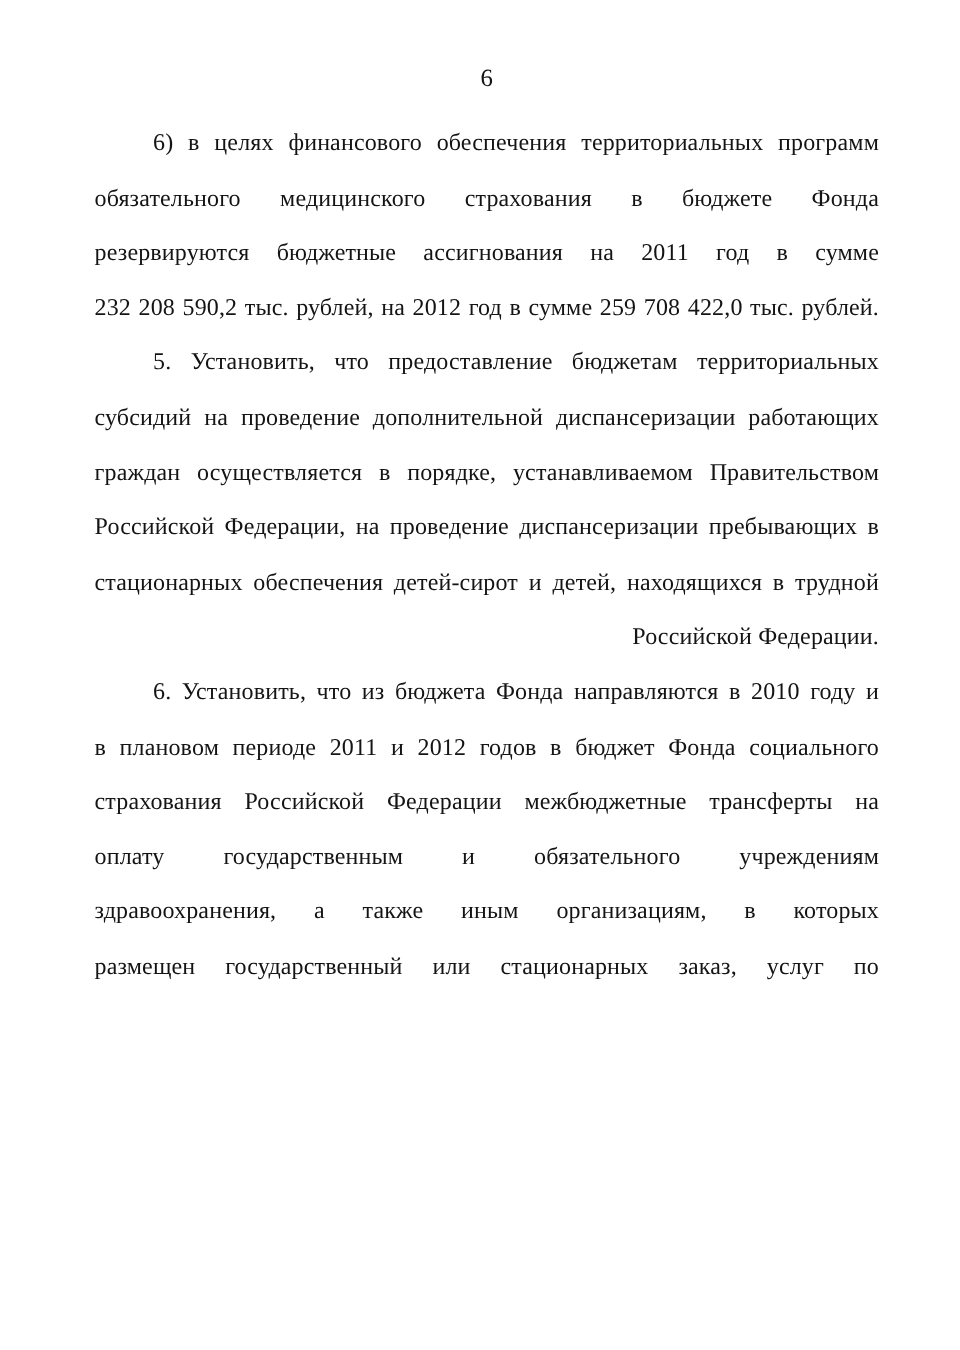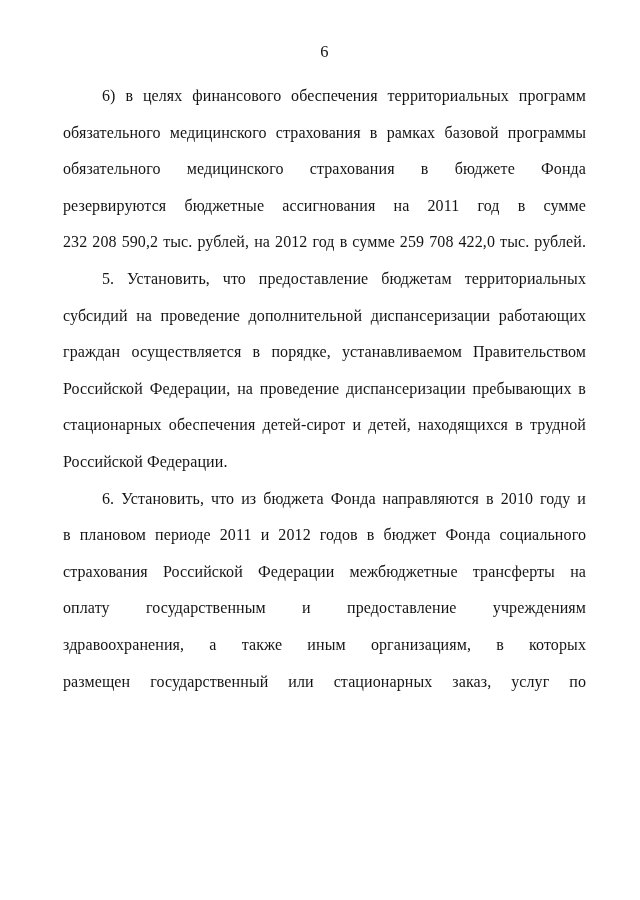--- a/index.html
+++ b/index.html
@@ -34,48 +34,47 @@
     position: absolute;
     top: 78px;
     left: 63px;
     width: 523px;
   }
   .line {
     height: 36.6px;
     line-height: 36.6px;
     font-size: 16px;
     white-space: normal;
-    text-align: left;
+    text-align: right;
     letter-spacing: 0.1px;
   }
   .line.justify {
     text-align: justify;
     text-align-last: justify;
   }
   .line.indent {
     text-indent: 39px;
   }
 </style>
 </head>
 <body>
 
 <div class="page">
   <div class="page-number">6</div>
   <div class="document-body">
       <div class="line indent justify">6) в целях финансового обеспечения территориальных программ</div>
-      <div class="line justify">обязательного медицинского страхования в рамках базовой программы</div>
       <div class="line justify">обязательного медицинского страхования в бюджете Фонда</div>
       <div class="line justify">резервируются бюджетные ассигнования на 2011 год в сумме</div>
       <div class="line justify">232 208 590,2 тыс. рублей, на 2012 год в сумме 259 708 422,0 тыс. рублей.</div>
       <div class="line indent justify">5. Установить, что предоставление бюджетам территориальных</div>
       <div class="line justify">субсидий на проведение дополнительной диспансеризации работающих</div>
       <div class="line justify">граждан осуществляется в порядке, устанавливаемом Правительством</div>
       <div class="line justify">Российской Федерации, на проведение диспансеризации пребывающих в</div>
       <div class="line justify">стационарных обеспечения детей-сирот и детей, находящихся в трудной</div>
       <div class="line">Российской Федерации.</div>
       <div class="line indent justify">6. Установить, что из бюджета Фонда направляются в 2010 году и</div>
       <div class="line justify">в плановом периоде 2011 и 2012 годов в бюджет Фонда социального</div>
       <div class="line justify">страхования Российской Федерации межбюджетные трансферты на</div>
-      <div class="line justify">оплату государственным и предоставление учреждениям</div>
+      <div class="line justify">оплату государственным и обязательного учреждениям</div>
       <div class="line justify">здравоохранения, а также иным организациям, в которых</div>
       <div class="line justify">размещен государственный или стационарных заказ, услуг по</div>
     </div>
 </div>
 
 </body></html>

